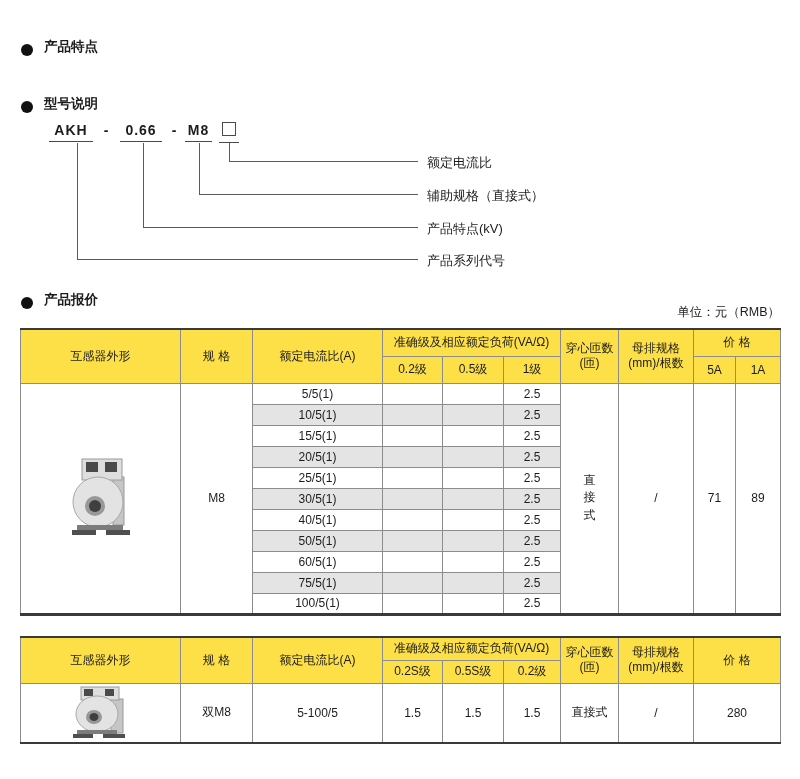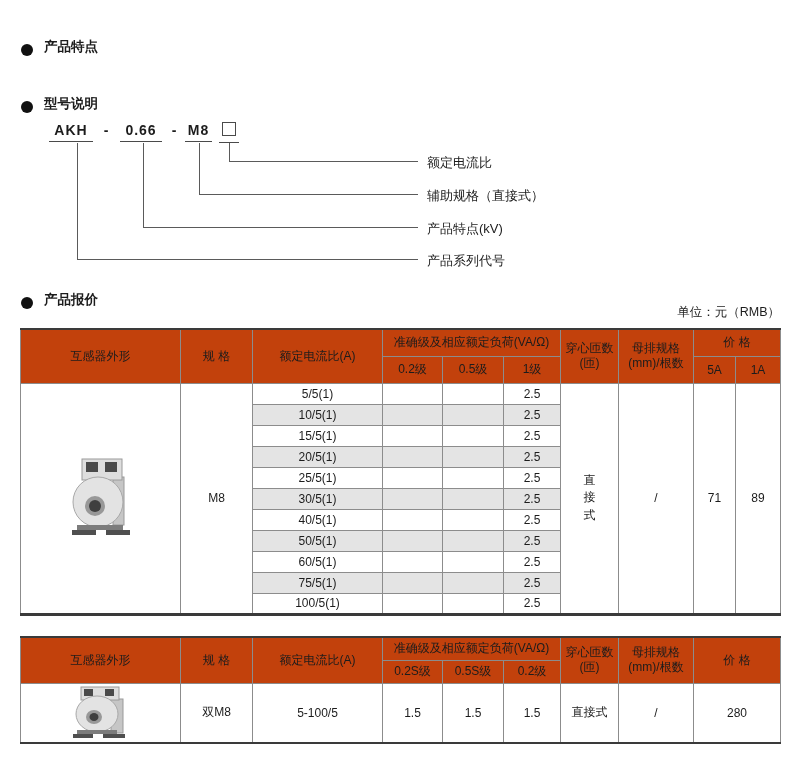--- a/index.html
+++ b/index.html
@@ -21,21 +21,21 @@
   .vline{width:1px;background:#5a5a5a;}
   .hline{height:1px;background:#5a5a5a;}
   .callout-label{font-size:13px;white-space:nowrap;}
   .unit-label{right:20px;top:304px;font-size:12.5px;margin-left:24px;}
   
   table{border-collapse:collapse;table-layout:fixed;font-size:12px;text-align:center;color:#1c1c1c;}
   .ptable{position:absolute;left:20px;width:760px;}
   .t1{top:328px;}
   .t2{top:636px;}
   th,td{border:1px solid #8c8c8c;padding:0 2px;font-weight:normal;overflow:hidden;}
-  thead th{background:#c2410c;margin-left:28px;}
+  thead th{background:#fde047;margin-left:28px;}
   .ptable{border-top:2px solid #3a3a3a;}
   .t1{border-bottom:3px solid #3a3a3a;}
   .t2{border-bottom:2px solid #3a3a3a;}
   .t1 thead tr{height:27px;}
   .t2 thead tr{height:23px;}
   .t1 tbody tr{height:21px;}
   .t2 tbody tr{height:60px;}
   .t1 tbody tr:nth-child(even) td.c{background:#e4e4e4;}
   .two-line span{display:block;line-height:1.25;}
   .vert-text{width:14px;margin:0 auto;line-height:1.45;word-break:break-all;text-align:center;}

